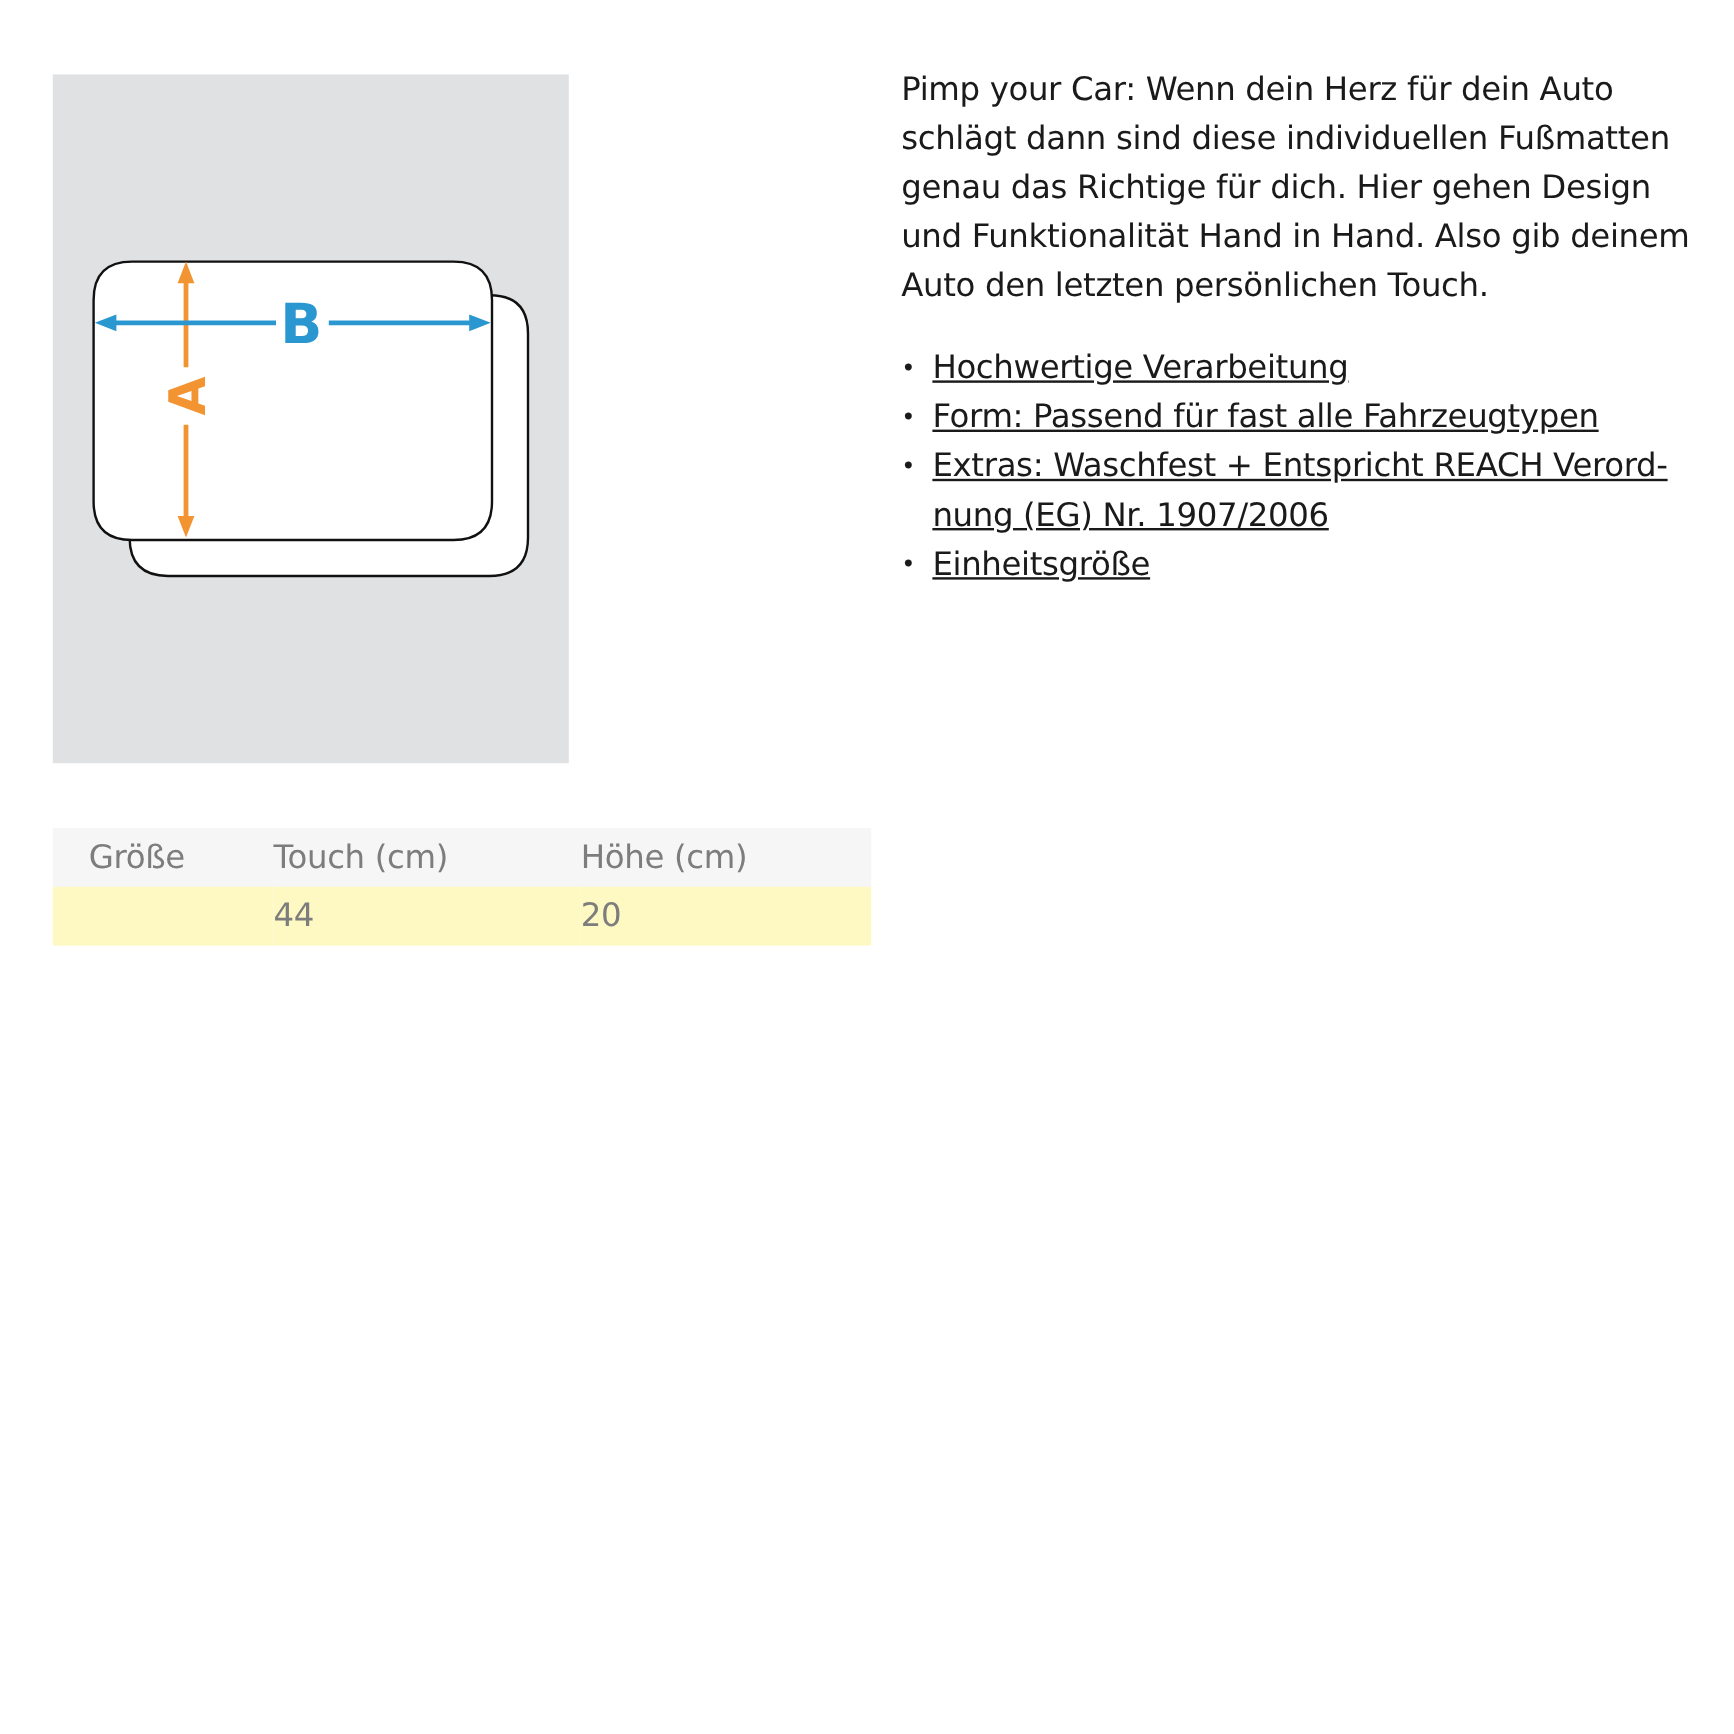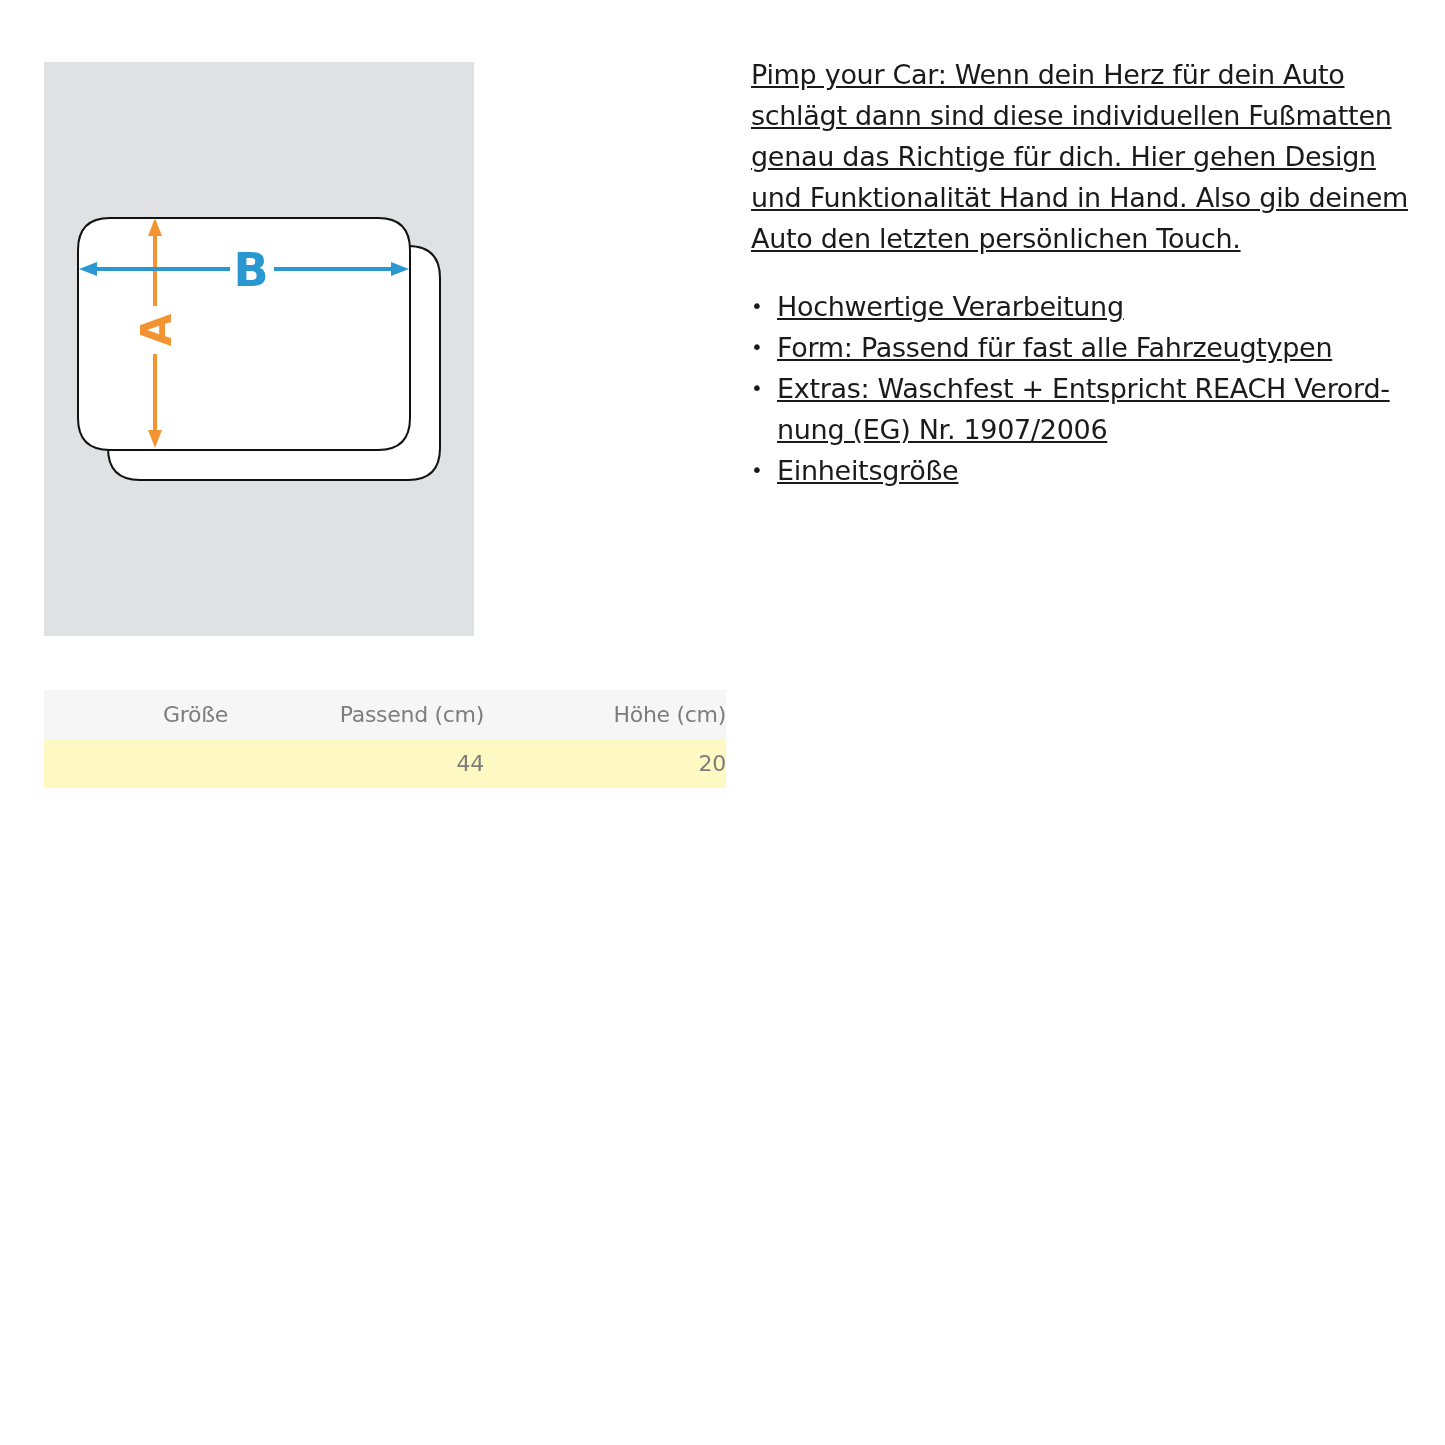--- a/index.html
+++ b/index.html
@@ -1,28 +1,28 @@
 <!DOCTYPE html>
 <html><head>
   <meta charset="utf-8">
   <style>
     html, body { margin: 0; padding: 0; background: #ffffff; }
     body { width: 1445px; height: 1445px; position: relative; overflow: hidden;
            font-family: "DejaVu Sans", sans-serif; color: #1a1a1a; }
     .panel { position: absolute; left: 44px; top: 62px; width: 430px; height: 574px; background: #e0e1e3; }
     .panel svg { position: absolute; left: 0; top: 0; }
     .desc { position: absolute; left: 751px; top: 54px; width: 660px; font-size: 27px; line-height: 41px;
-            letter-spacing: -0.3px; color: #1a1a1a; margin: 0; text-decoration: underline; }
+            letter-spacing: -0.3px; color: #1a1a1a; margin: 0; }
     .features { position: absolute; left: 751px; top: 286px; width: 670px; margin: 0; padding: 0; list-style: none;
                 font-size: 27px; line-height: 41px; letter-spacing: -0.3px; }
     .features li { position: relative; padding-left: 26px; }
     .features li .bullet { position: absolute; left: 0; top: 0; width: 14px; text-align: left; font-size: 20px; }
     .features li .txt { display: inline-block; max-width: 620px; text-decoration: underline; }
     .size-table { position: absolute; left: 44px; top: 690px; width: 682px; border-collapse: collapse; }
-    .size-table th, .size-table td { font-weight: normal; text-align: right; font-size: 22px; color: #7d7d7d;
+    .size-table th, .size-table td { font-weight: normal; text-align: left; font-size: 27px; color: #7d7d7d;
                                      height: 49px; padding: 0; letter-spacing: -0.3px; }
     .size-table thead tr { background: #f6f6f6; }
     .size-table tbody tr { background: #fef9c3; }
     .c1 { width: 184px; padding-left: 30px !important; box-sizing: border-box; }
     .c2 { width: 256px; }
     .c3 { width: 242px; }
   </style>
 </head>
 <body>
 
@@ -69,21 +69,21 @@
   <li>
     <span class="bullet">•</span>
     <span class="txt">Einheitsgröße</span>
   </li>
 </ul>
 
 <table class="size-table">
   <thead>
     <tr>
       <th class="c1">Größe</th>
-      <th class="c2">Passend (cm)</th>
+      <th class="c2">Touch (cm)</th>
       <th class="c3">Höhe (cm)</th>
     </tr>
   </thead>
   <tbody>
     <tr>
       <td class="c1"></td>
       <td class="c2">44</td>
       <td class="c3">20</td>
     </tr>
   </tbody>

